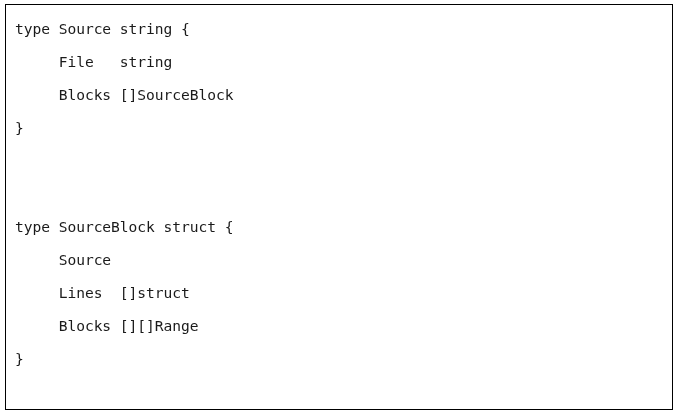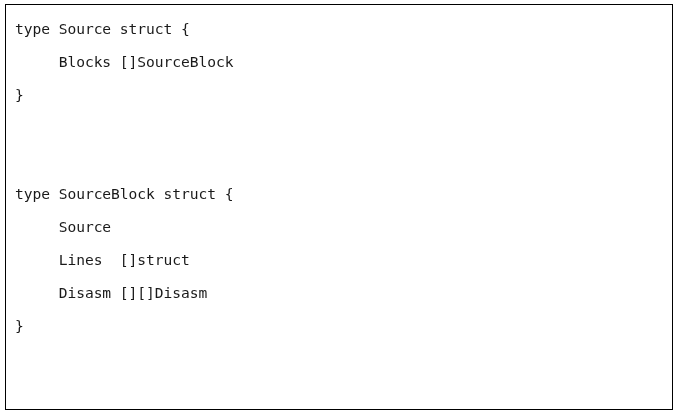--- a/index.html
+++ b/index.html
@@ -46,27 +46,28 @@
   }
   .code-line.blank {
     height: 33px;
   }
 </style>
 </head>
 <body>
 
 <div id="code-frame">
   <div id="code-listing">
-    <div class="code-line">type Source struct {</div>
+    <div class="code-line">type Source string {</div>
+    <div class="code-line">     File   string</div>
     <div class="code-line">     Blocks []SourceBlock</div>
     <div class="code-line">}</div>
     <div class="code-line blank"></div>
     <div class="code-line blank"></div>
     <div class="code-line">type SourceBlock struct {</div>
     <div class="code-line">     Source</div>
     <div class="code-line">     Lines  []struct</div>
-    <div class="code-line">     Disasm [][]Disasm</div>
+    <div class="code-line">     Blocks [][]Range</div>
     <div class="code-line">}</div>
     <div class="code-line blank"></div>
     <div class="code-line blank"></div>
 
   </div>
 </div>
 
 </body></html>

